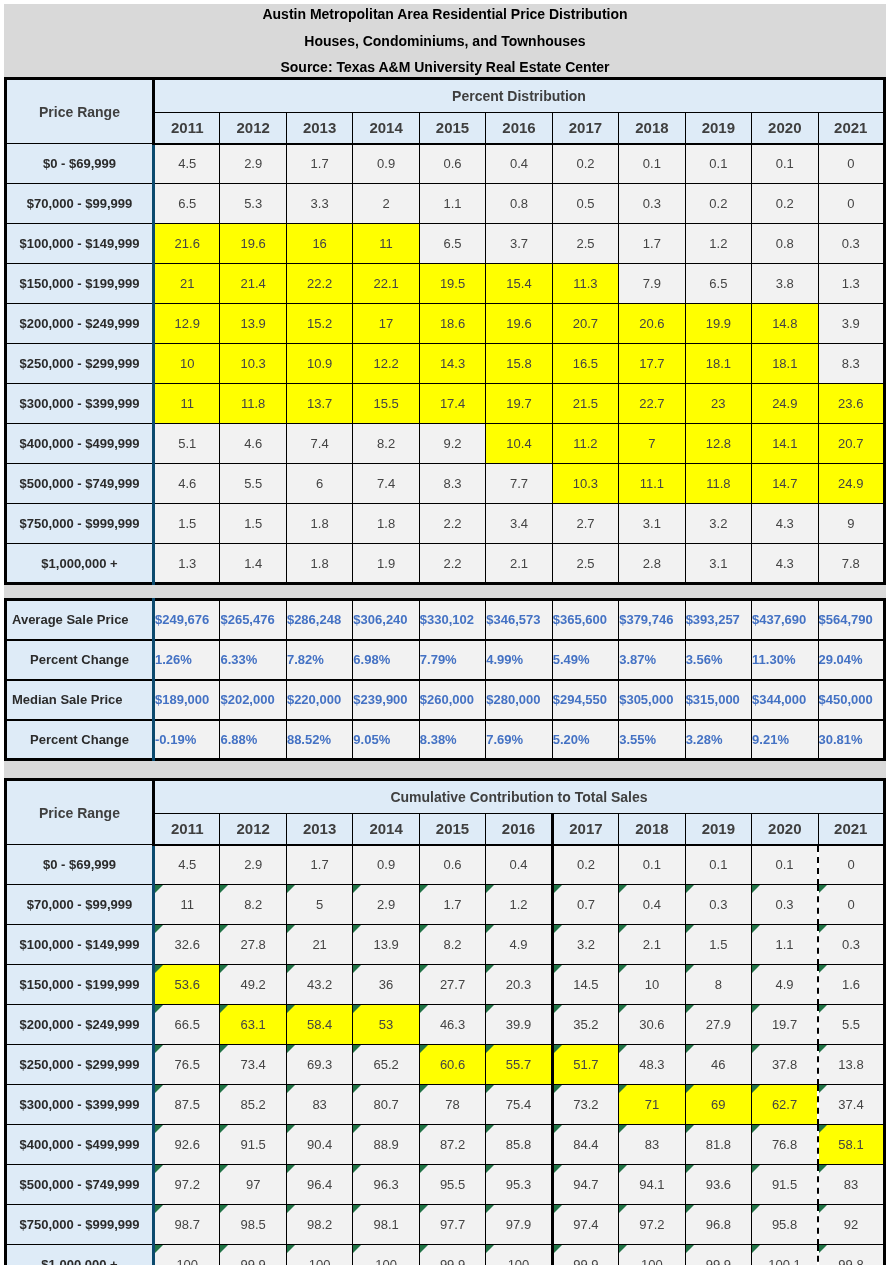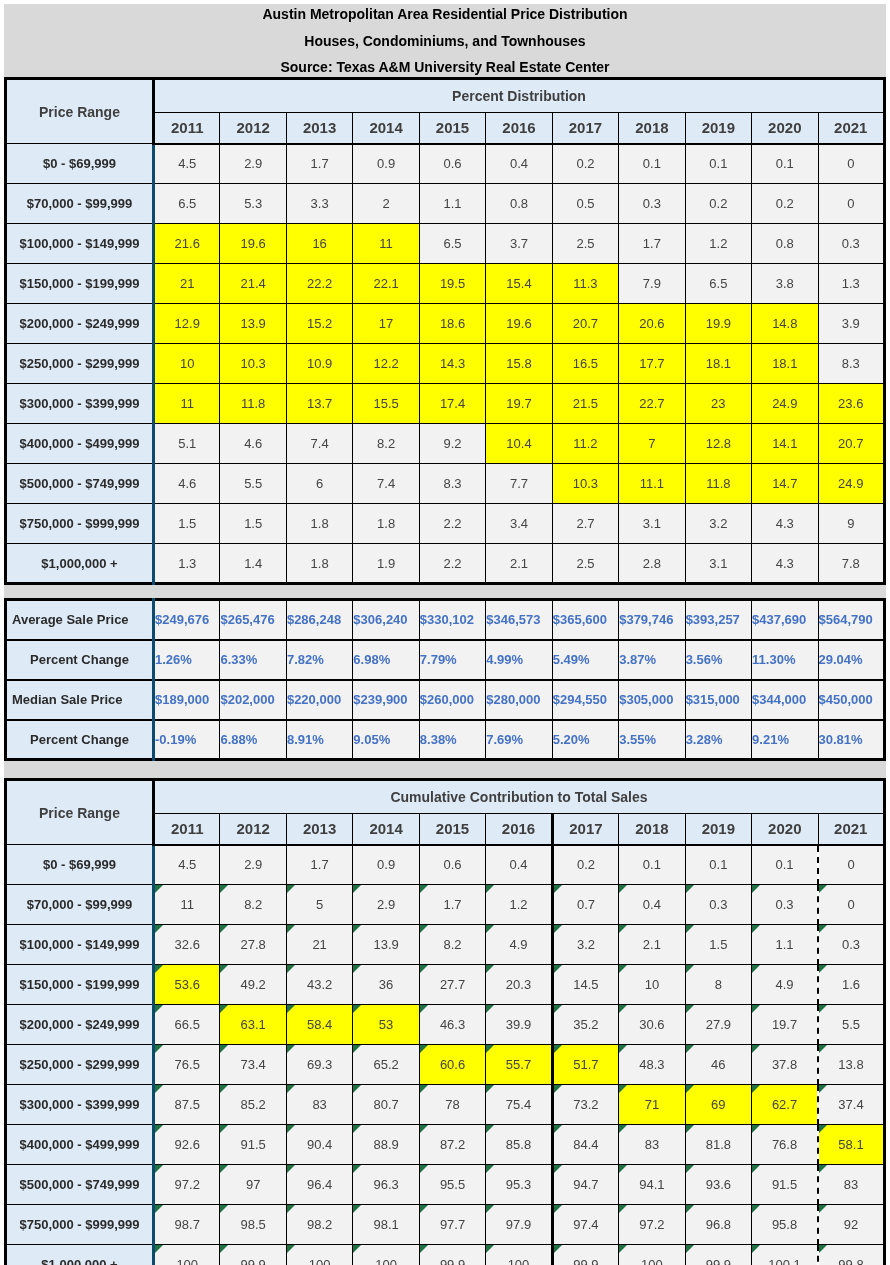--- a/index.html
+++ b/index.html
@@ -283,21 +283,21 @@
           <td>$294,550</td>
           <td>$305,000</td>
           <td>$315,000</td>
           <td>$344,000</td>
           <td>$450,000</td>
         </tr>
         <tr>
           <th class="range">Percent Change</th>
           <td>-0.19%</td>
           <td>6.88%</td>
-          <td>8.91%</td>
+          <td>88.52%</td>
           <td>9.05%</td>
           <td>8.38%</td>
           <td>7.69%</td>
           <td>5.20%</td>
           <td>3.55%</td>
           <td>3.28%</td>
           <td>9.21%</td>
           <td>30.81%</td>
         </tr>
       </tbody>

